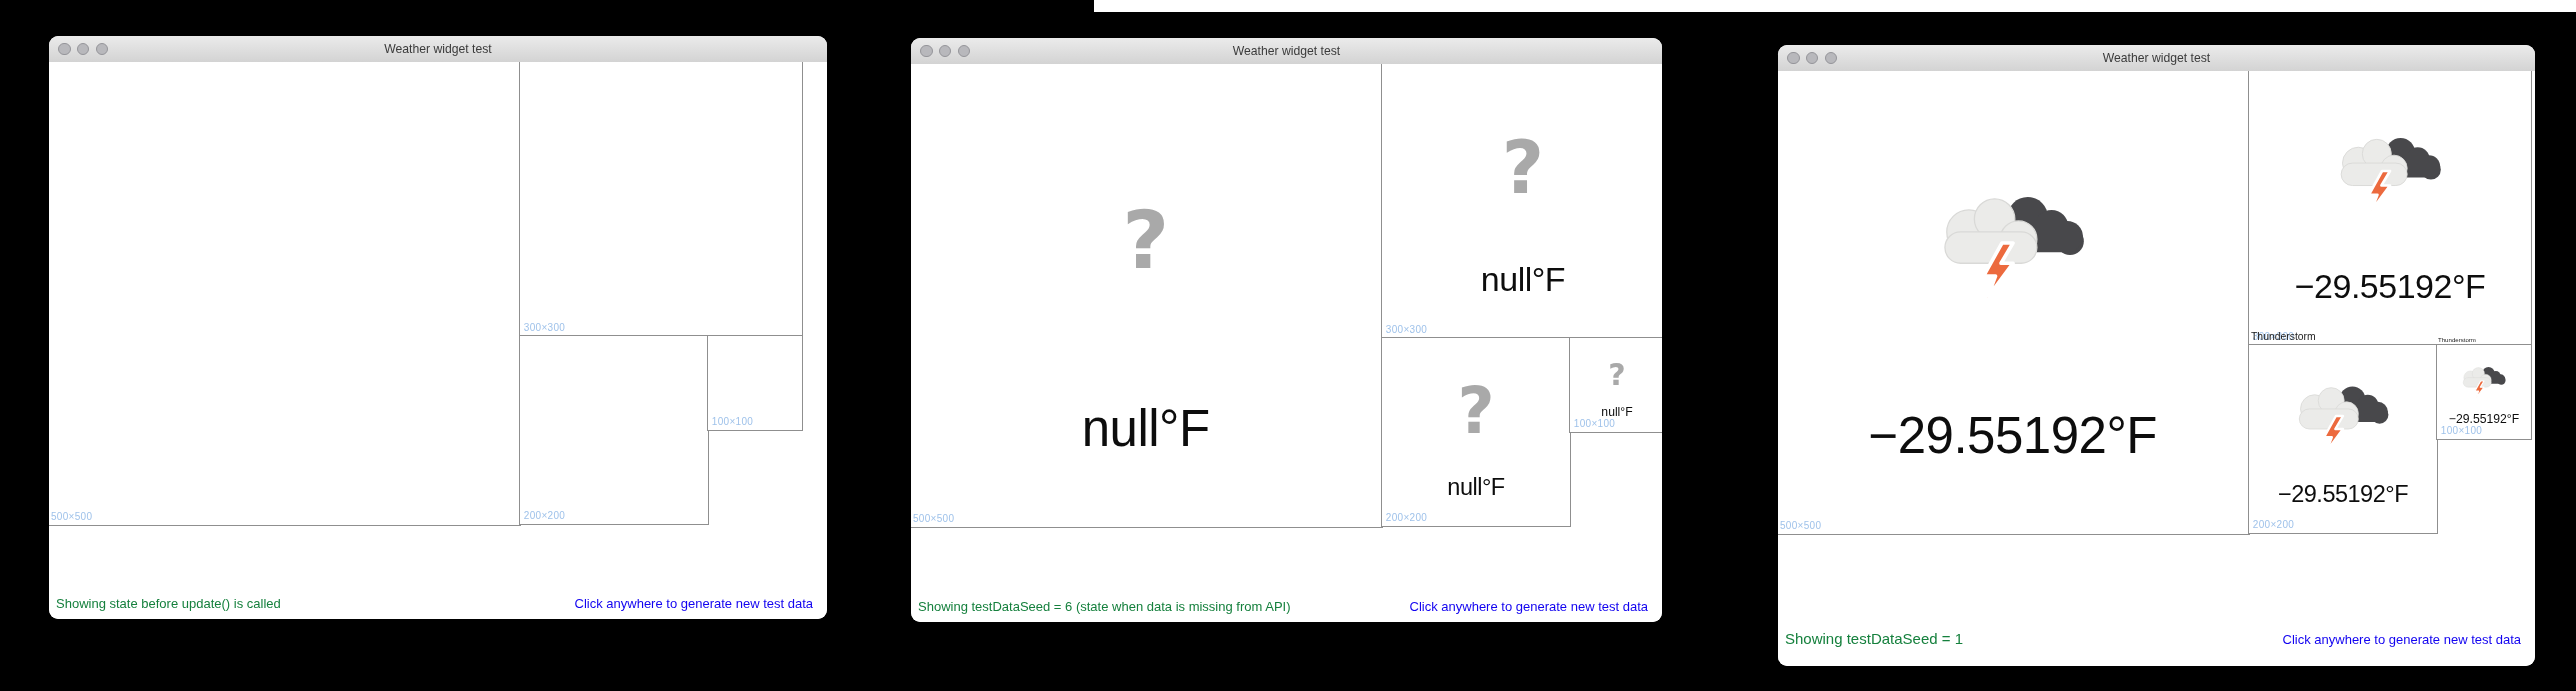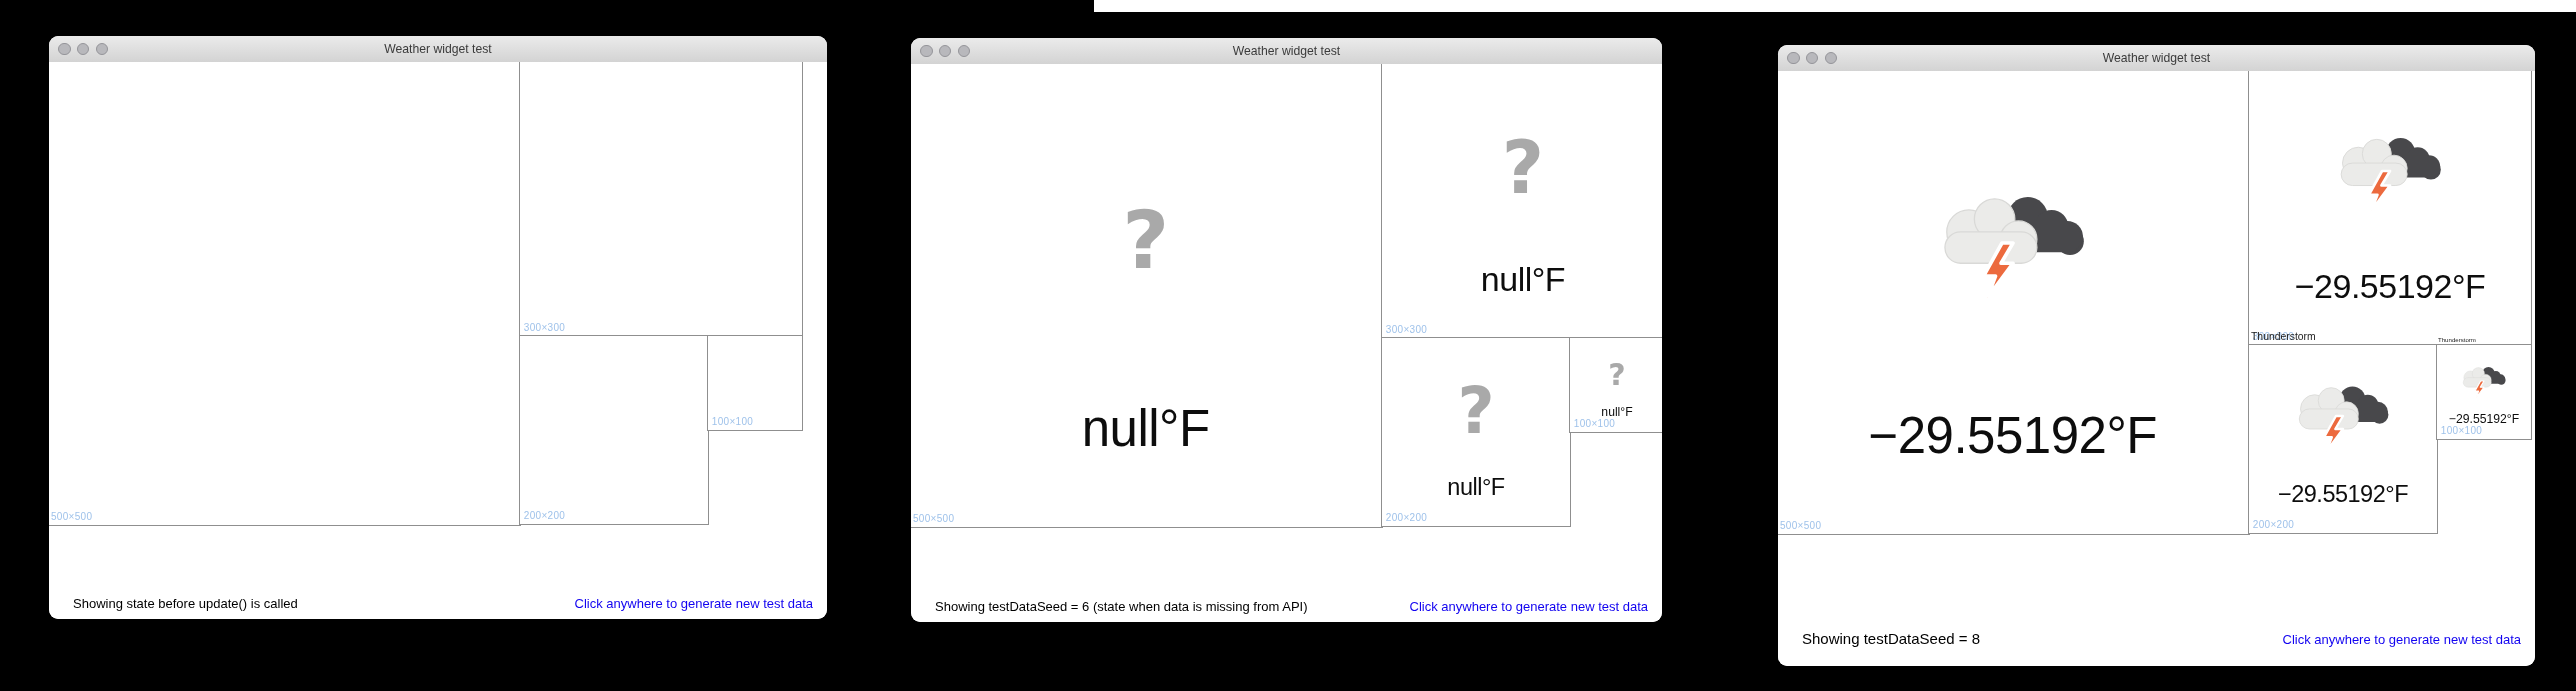--- a/index.html
+++ b/index.html
@@ -26,21 +26,21 @@
   .ticon{position:absolute;left:50%;top:38%;transform:translate(-50%,-50%)}
   .s500 .w-temp{font-size:51px}.s300 .w-temp{font-size:34px}.s200 .w-temp{font-size:23.5px}
   .s100 .w-temp{font-size:12.2px;letter-spacing:0}
   .s500 .w-q{font-size:81px}.s300 .w-q{font-size:73px}.s200 .w-q{font-size:64px}.s100 .w-q{font-size:30px}
   .s500 .ticon{width:184px}.s300 .ticon{width:132px}.s200 .ticon{width:118px}.s100 .ticon{width:56px}
   .caption{position:absolute;font-weight:normal;color:#1c1c1c;line-height:1;white-space:nowrap;z-index:3}
   .cap500{left:1.9px;top:-20px;font-size:22.6px}
   .cap300{left:473px;top:-12.2px;font-size:14px}
   .cap200{left:473px;top:261px;font-size:10.4px}
   .cap100{left:660px;top:266px;font-size:6.1px}
-  .status{position:absolute;left:24px;bottom:8.5px;font-size:13px;color:#000000;white-space:nowrap}
+  .status{position:absolute;left:7px;bottom:8.5px;font-size:13px;color:#15803d;white-space:nowrap}
   .genlink{position:absolute;right:14px;bottom:8.5px;font-size:13px;color:#1203f0;cursor:pointer;white-space:nowrap}
   .win3 .status{font-size:15px;bottom:19px}
   .win3 .genlink{bottom:19px}
 </style>
 </head>
 <body>
 
 <div class="artifact"></div>
 
 <div class="window win1" style="left:49px;top:36px;width:778px;height:583px">
@@ -194,17 +194,17 @@
             <circle cx="40" cy="17" r="11"></circle>
             <circle cx="53" cy="28" r="10"></circle>
           <rect x="13" y="24" width="50" height="17" rx="8.5"></rect>
         </g>
         <path d="M44 30 L34 48 L40.5 48 L36 60 L50 41 L43.5 41 L50 30 Z" fill="#ec6a3e" stroke="#ffffff" stroke-width="2" stroke-linejoin="round"></path>
       </svg>
       <div class="w-temp">−29.55192°F</div>
       <span class="sizelabel">100×100</span>
     </div>
 
-    <div class="status">Showing testDataSeed = 8</div>
+    <div class="status">Showing testDataSeed = 1</div>
     <div class="genlink">Click anywhere to generate new test data</div>
   </div>
 </div>
 
 
 </body></html>

